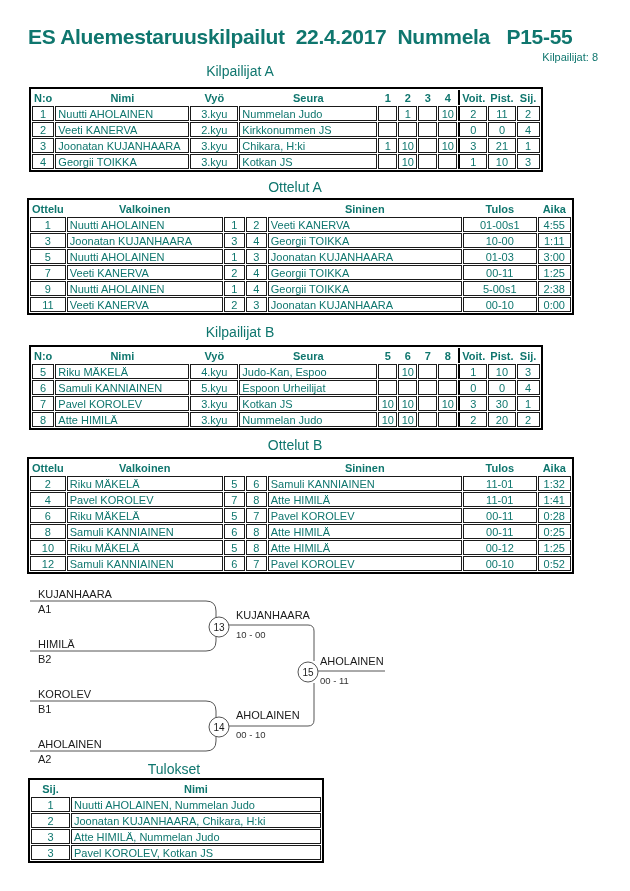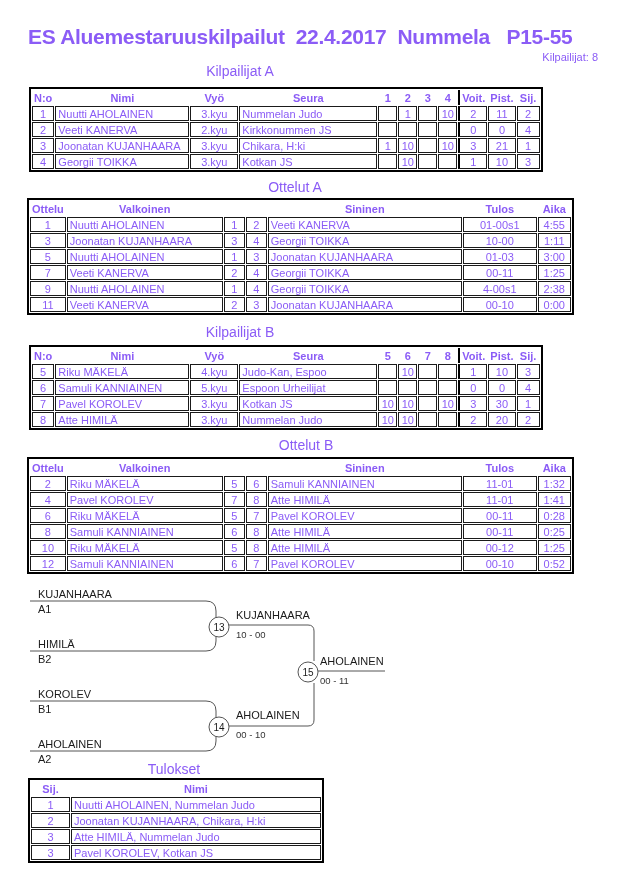--- a/index.html
+++ b/index.html
@@ -1,34 +1,34 @@
 <!DOCTYPE html>
 <html><head>
 <meta charset="utf-8">
 <style>
   html,body { margin:0; padding:0; background:#fff; }
   .page {
     position:relative; width:630px; height:891px; background:#ffffff;
-    font-family:"Liberation Sans", sans-serif; color:#8b5cf6; overflow:hidden;
+    font-family:"Liberation Sans", sans-serif; color:#0f766e; overflow:hidden;
   }
   .title {
     position:absolute; left:28px; top:25px;
     font-size:21px; font-weight:bold; white-space:pre; letter-spacing:-0.3px;
   }
   .participants {
     position:absolute; top:51px; left:0; width:598px; text-align:right;
     font-size:11px; font-weight:normal;
   }
   .sec-heading {
     position:absolute; font-size:14px; font-weight:normal; text-align:center; white-space:nowrap;
   }
   #h-pool-a  { top:63px;  left:0;    width:480px; }
   #h-match-a { top:179px; left:0;    width:590px; }
   #h-pool-b  { top:324px; left:0;    width:480px; }
-  #h-match-b { top:437px; left:0;    width:590px;padding-left:11px; }
+  #h-match-b { top:437px; left:0;    width:590px; }
   #h-results { top:761px; left:28px; width:292px; }
 
   table {
     position:absolute; border-collapse:separate; border-spacing:1px;
     border:2px solid #000; background:#fff; table-layout:fixed;
   }
   th, td {
     box-sizing:border-box; height:15px; padding:0 2px;
     font-size:11px; line-height:12px; white-space:nowrap;
     vertical-align:middle;
@@ -207,21 +207,21 @@
         <td class="l">Georgii TOIKKA</td>
         <td class="c">00-11</td>
         <td class="c">1:25</td>
       </tr>
       <tr>
         <td class="c">9</td>
         <td class="l">Nuutti AHOLAINEN</td>
         <td class="c">1</td>
         <td class="c">4</td>
         <td class="l">Georgii TOIKKA</td>
-        <td class="c">4-00s1</td>
+        <td class="c">5-00s1</td>
         <td class="c">2:38</td>
       </tr>
       <tr>
         <td class="c">11</td>
         <td class="l">Veeti KANERVA</td>
         <td class="c">2</td>
         <td class="c">3</td>
         <td class="l">Joonatan KUJANHAARA</td>
         <td class="c">00-10</td>
         <td class="c">0:00</td>

